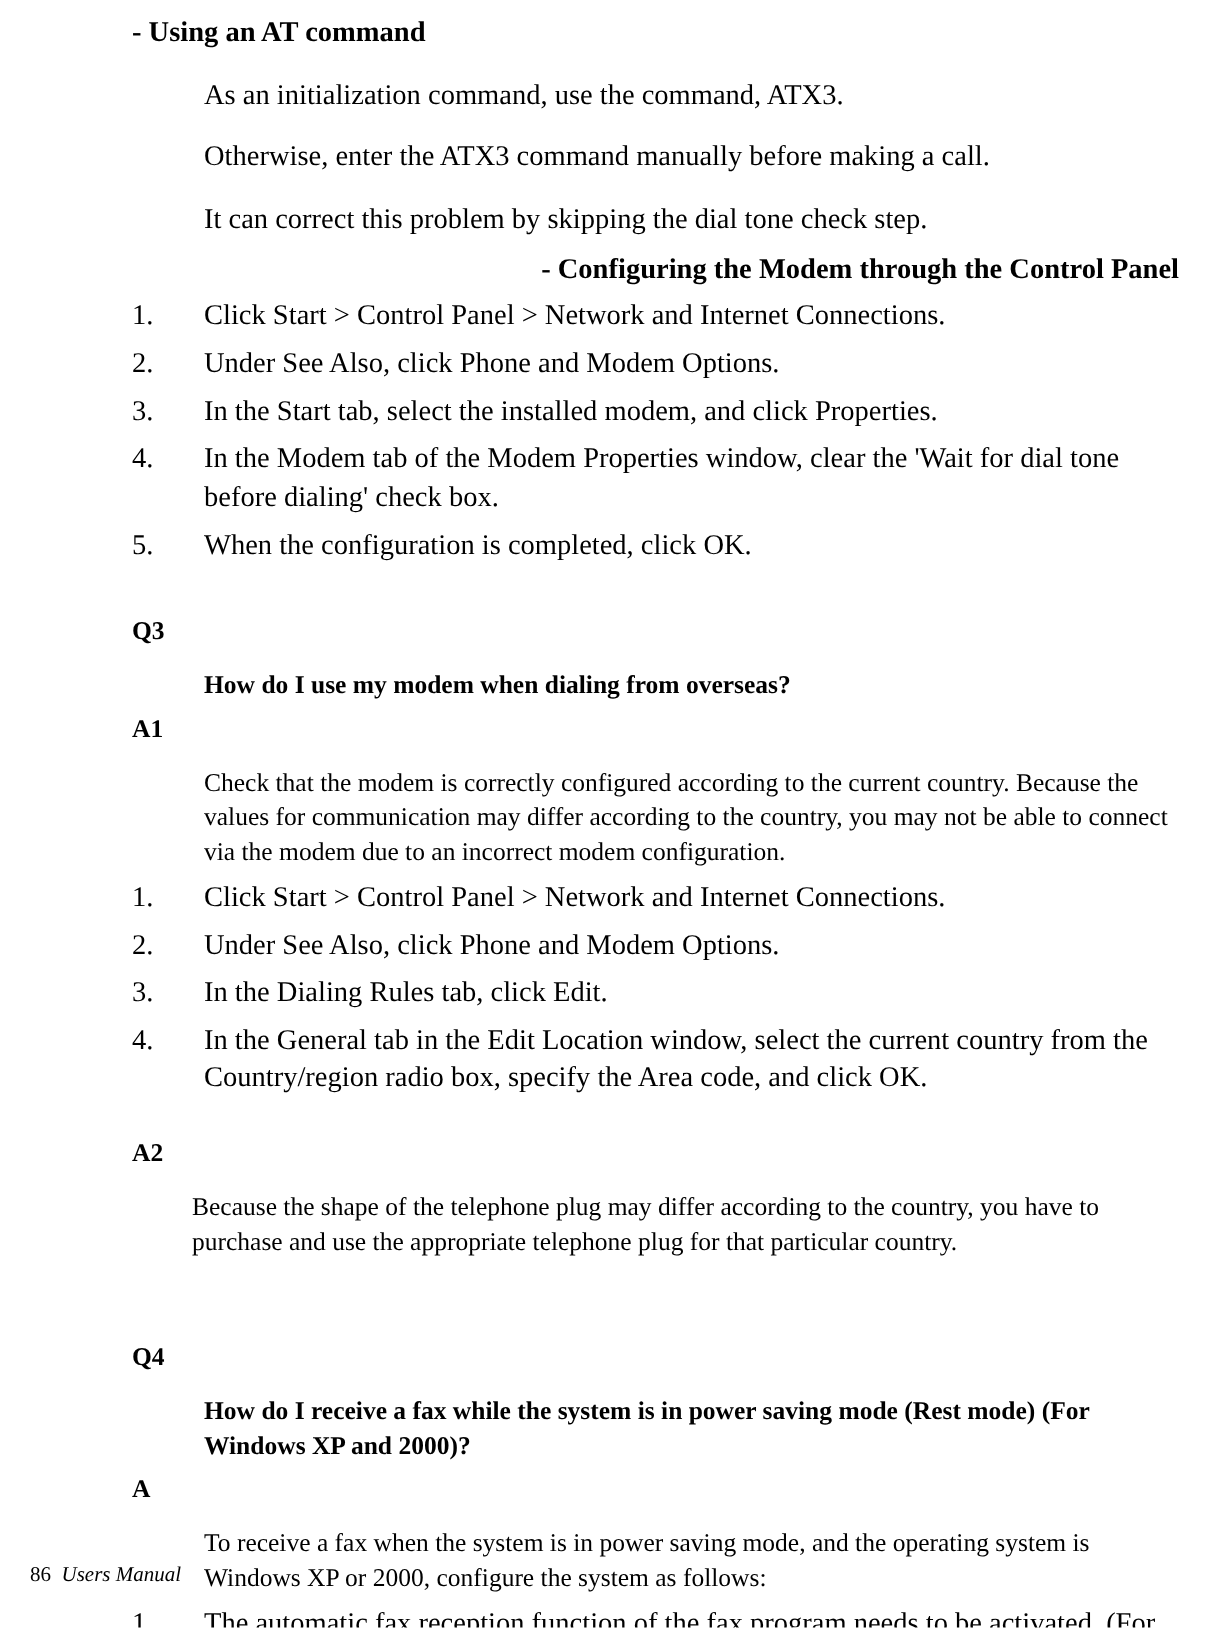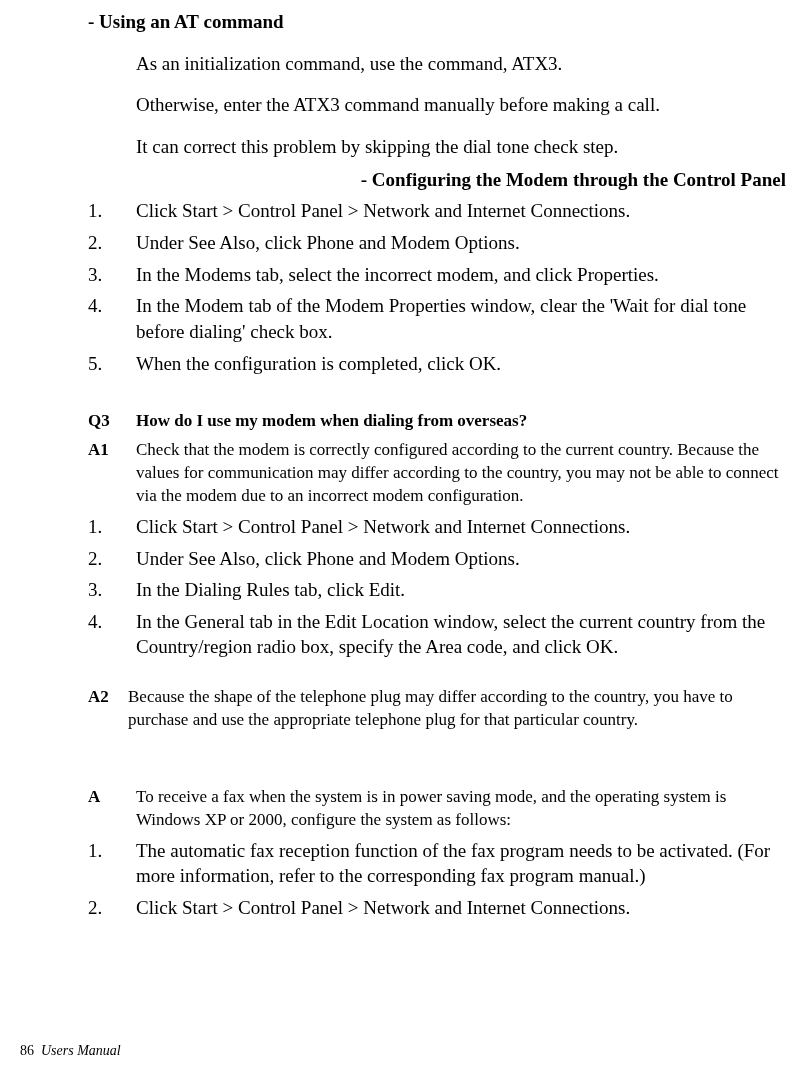--- a/index.html
+++ b/index.html
@@ -56,20 +56,21 @@
     .qa-label {
       flex: 0 0 48px;
       font-weight: bold;
     }
     .qa-label-n {
       flex: 0 0 40px;
       font-weight: bold;
     }
     .qa-body {
       flex: 1 1 auto;
+      margin-top: 36px;
     }
     .qa-body.bold {
       font-weight: bold;
     }
     .section-gap {
       height: 28px;
     }
     .section-gap-sm {
       height: 20px;
     }
@@ -100,21 +101,21 @@
   <div class="ol-row">
     <div class="ol-num">1.</div>
     <div class="ol-body">Click Start &gt; Control Panel &gt; Network and Internet Connections.</div>
   </div>
   <div class="ol-row">
     <div class="ol-num">2.</div>
     <div class="ol-body">Under See Also, click Phone and Modem Options.</div>
   </div>
   <div class="ol-row">
     <div class="ol-num">3.</div>
-    <div class="ol-body">In the Modems tab, select the incorrect modem, and click Properties.</div>
+    <div class="ol-body">In the Start tab, select the installed modem, and click Properties.</div>
   </div>
   <div class="ol-row">
     <div class="ol-num">4.</div>
     <div class="ol-body">In the Modem tab of the Modem Properties window, clear the 'Wait for dial tone before dialing' check box.</div>
   </div>
   <div class="ol-row">
     <div class="ol-num">5.</div>
     <div class="ol-body">When the configuration is completed, click OK.</div>
   </div>
 
@@ -150,20 +151,24 @@
   <div class="section-gap-sm"></div>
 
   <div class="qa-row">
     <div class="qa-label-n">A2</div>
     <div class="qa-body">Because the shape of the telephone plug may differ according to the country, you have to purchase and use the appropriate telephone plug for that particular country.</div>
   </div>
 
   <div class="section-gap"></div>
   <div class="section-gap-sm"></div>
 
+  <div class="qa-row">
+    <div class="qa-label">Q4</div>
+    <div class="qa-body bold">How do I receive a fax while the system is in power saving mode (Rest mode) (For Windows XP and 2000)?</div>
+  </div>
 
   <div class="qa-row">
     <div class="qa-label">A</div>
     <div class="qa-body">To receive a fax when the system is in power saving mode, and the operating system is Windows XP or 2000, configure the system as follows:</div>
   </div>
 
   <div class="ol-row">
     <div class="ol-num">1.</div>
     <div class="ol-body">The automatic fax reception function of the fax program needs to be activated. (For more information, refer to the corresponding fax program manual.)</div>
   </div>

